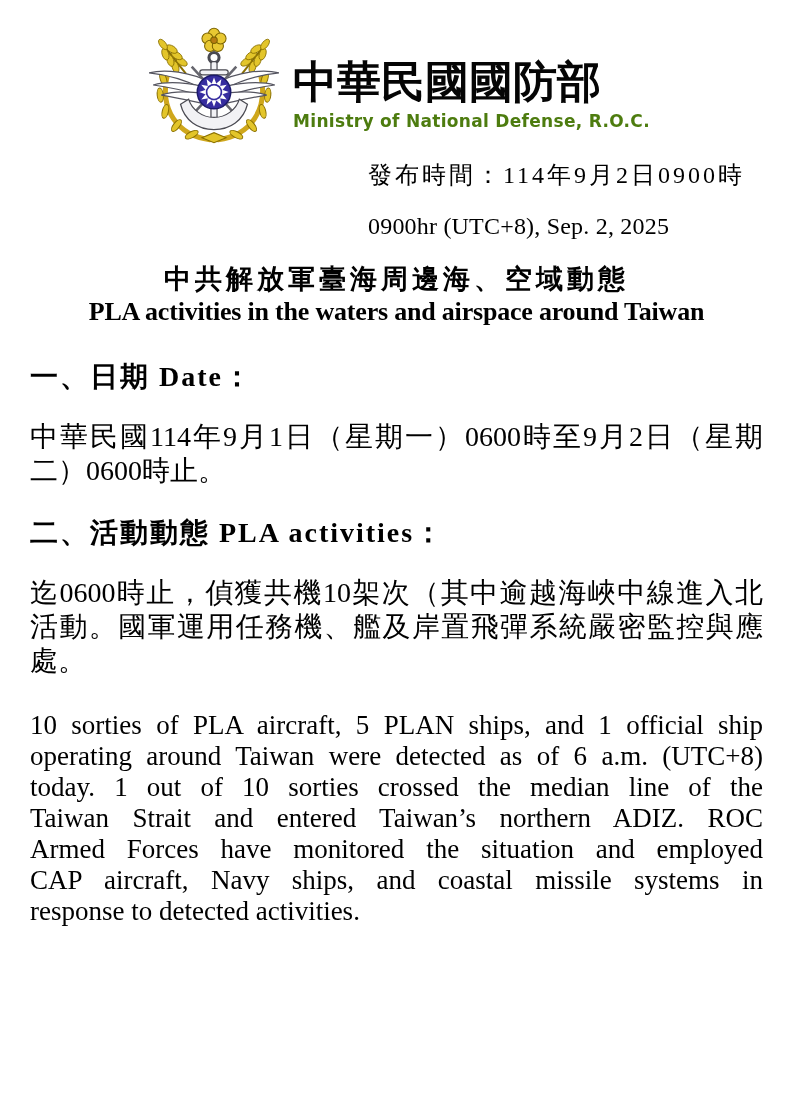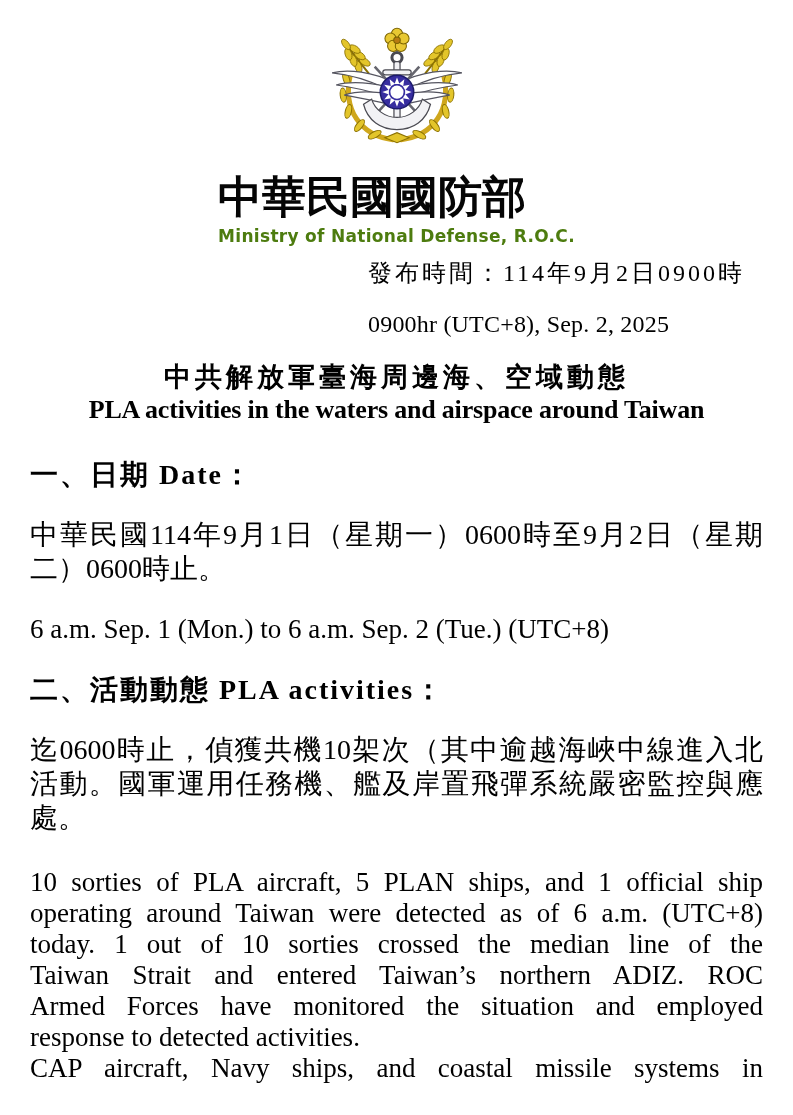--- a/index.html
+++ b/index.html
@@ -11,21 +11,20 @@
     font-family:"Liberation Serif","DejaVu Serif",serif;
     color:#000;
   }
   
   .mnd-header{
     display:flex;
     justify-content:center;
     align-items:center;
     padding-top:24px;
     gap:8px;
-    flex-direction:column;
   }
   .emblem{flex:0 0 auto;}
   .header-titles{
     display:flex;
     flex-direction:column;
     align-items:flex-start;
     margin-top:18px;
   }
   .header-title-zh{
     font-size:44px;
@@ -207,36 +206,33 @@
 
   <main class="body">
 
     <div class="sec-heading first">一、日期 Date：</div>
 
     <div class="para-zh-date">
       <div class="zh-line jline">中華民國114年9月1日（星期一）0600時至9月2日（星期</div>
       <div class="zh-line">二）0600時止。</div>
     </div>
 
-    <div class="para-en-date">
-      <div class="en-line">6 a.m. Sep. 1 (Mon.) to 6 a.m. Sep. 2 (Tue.) (UTC+8)</div>
-    </div>
 
     <div class="sec-heading second">二、活動動態 PLA activities：</div>
 
     <div class="para-zh-act">
       <div class="zh-line jline">迄0600時止，偵獲共機10架次（其中逾越海峽中線進入北</div>
       <div class="zh-line jline">活動。國軍運用任務機、艦及岸置飛彈系統嚴密監控與應</div>
       <div class="zh-line">處。</div>
     </div>
 
     <div class="para-en-act">
       <div class="en-line jline">10 sorties of PLA aircraft, 5 PLAN ships, and 1 official ship</div>
       <div class="en-line jline">operating around Taiwan were detected as of 6 a.m. (UTC+8)</div>
       <div class="en-line jline">today. 1 out of 10 sorties crossed the median line of the</div>
       <div class="en-line jline">Taiwan Strait and entered Taiwan’s northern ADIZ. ROC</div>
       <div class="en-line jline">Armed Forces have monitored the situation and employed</div>
+      <div class="en-line jline">CAP aircraft, Navy ships, and coastal missile systems in</div>
       <div class="en-line">response to detected activities.</div>
-      <div class="en-line jline">CAP aircraft, Navy ships, and coastal missile systems in</div>
     </div>
 
   </main>
 </div>
 
 </body></html>

